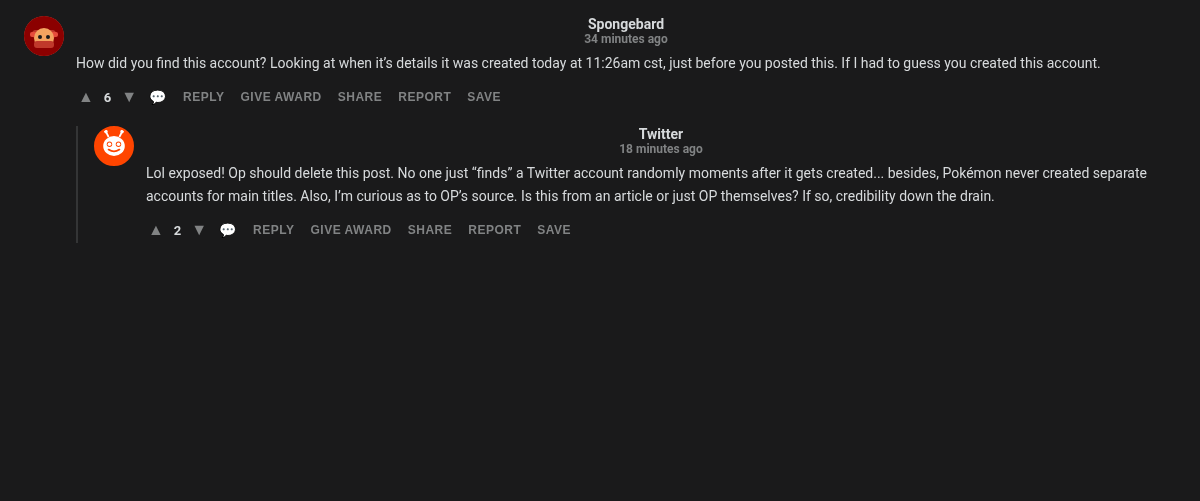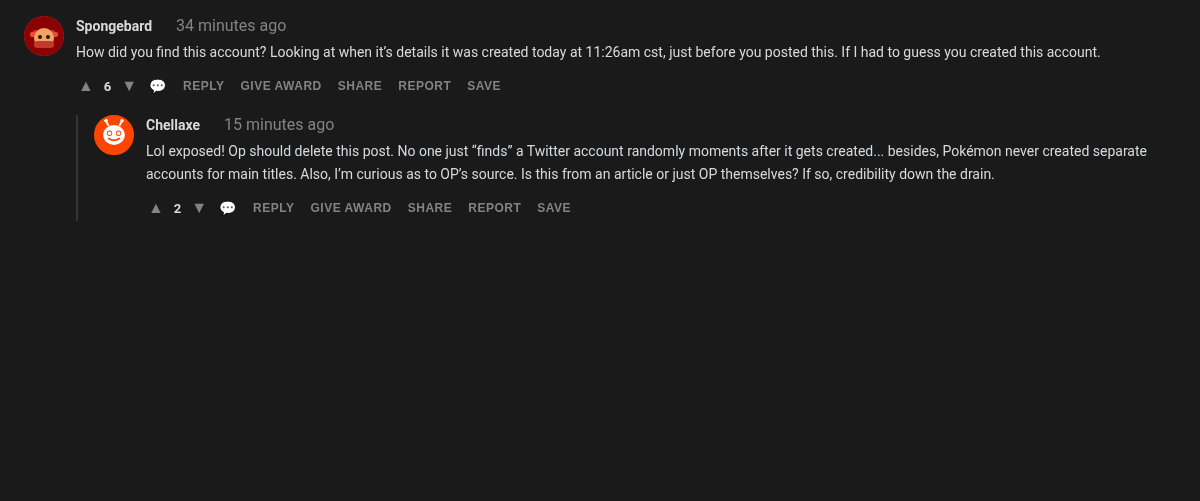--- a/index.html
+++ b/index.html
@@ -46,33 +46,35 @@
       border: 2px solid #ff4500;
     }
 
     .comment-body {
       flex: 1;
     }
 
     .comment-header {
       display: flex;
       align-items: center;
-      gap: 24px;
+      gap: 0;
       margin-bottom: 6px;
+      flex-direction: column;
     }
 
     .username {
       font-weight: 700;
       color: #d7dadc;
       font-size: 14px;
     }
 
     .timestamp {
       color: #818384;
-      font-size: 16px;
+      font-size: 12px;
+      font-weight: bold;
     }
 
     .comment-text {
       color: #d7dadc;
       font-size: 14px;
       line-height: 1.6;
       margin-bottom: 10px;
     }
 
     .comment-link {
@@ -192,22 +194,22 @@
         <circle cx="15" cy="18" r="3" fill="#ff4500"></circle>
         <circle cx="25" cy="18" r="3" fill="#ff4500"></circle>
         <circle cx="15" cy="18" r="2" fill="white"></circle>
         <circle cx="25" cy="18" r="2" fill="white"></circle>
 
         <path d="M14 24 Q20 28 26 24" stroke="#ff4500" stroke-width="2" fill="none" stroke-linecap="round"></path>
       </svg>
     </div>
     <div class="comment-body">
       <div class="comment-header">
-        <span class="username">Chellaxe</span>
-        <span class="timestamp">15 minutes ago</span>
+        <span class="username">Twitter</span>
+        <span class="timestamp">18 minutes ago</span>
       </div>
       <div class="comment-text">Lol exposed! Op should delete this post. No one just “finds” a Twitter account randomly moments after it gets created... besides, Pokémon never created separate accounts for main titles. Also, I’m curious as to OP’s source. Is this from an article or just OP themselves? If so, credibility down the drain.</div>
       <div class="action-bar">
         <button class="vote-btn">▲</button>
         <span class="vote-count">2</span>
         <button class="vote-btn">▼</button>
         <button class="action-btn">
           <span class="chat-icon">💬</span>
         </button>
         <button class="action-btn">Reply</button>

